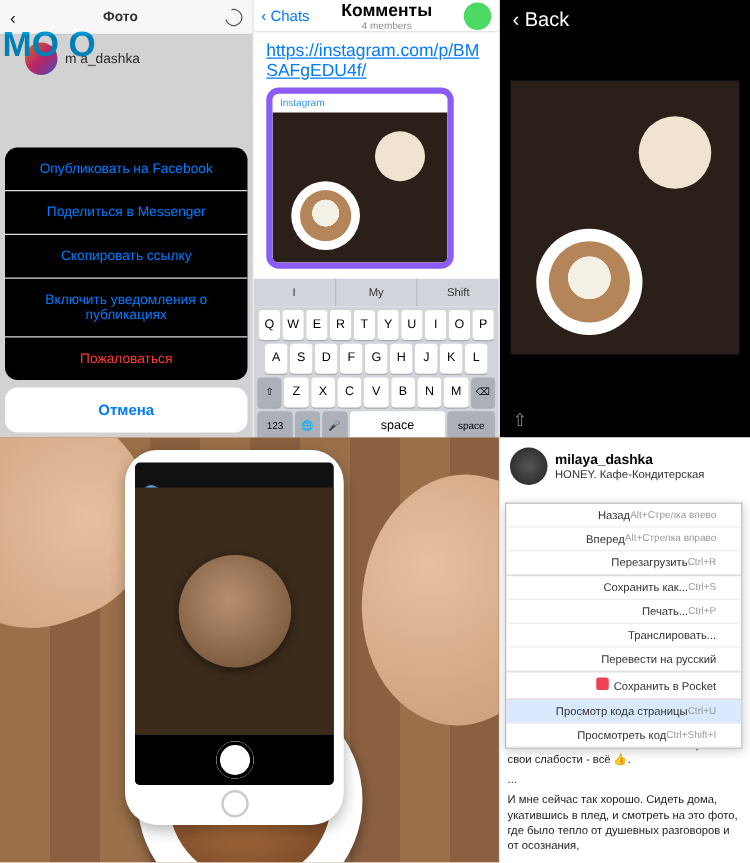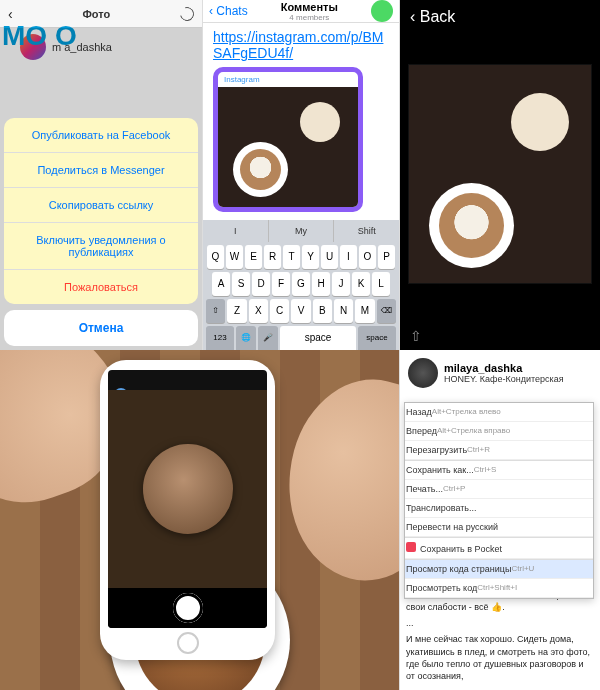--- a/index.html
+++ b/index.html
@@ -12,33 +12,33 @@
   .p1 { width: 203px; background: #f7f7f7; }
   .p1-header { height: 28px; background: #f7f7f7; display: flex; align-items: center; justify-content: space-between; padding: 0 8px; font-size: 11px; color: #333; border-bottom: 1px solid #ccc; }
   .p1-back { color: #222; font-size: 14px; }
   .p1-title { font-weight: 600; }
   .p1-refresh { width: 14px; height: 14px; border: 1.5px solid #555; border-radius: 50%; border-left-color: transparent; transform: rotate(30deg); }
   .p1-user { display: flex; align-items: center; padding: 6px 20px; gap: 6px; }
   .avatar-sm { width: 26px; height: 26px; border-radius: 50%; background: linear-gradient(135deg,#f58529,#dd2a7b,#515bd4); }
   .p1-user-name { font-size: 11px; color: #333; }
   .overlay-watermark { position: absolute; top: 20px; left: 2px; font-size: 28px; font-weight: 700; color: #0098d4; pointer-events: none; }
   .action-sheet { position: absolute; bottom: 4px; left: 4px; right: 4px; }
-  .as-block { background: #fef9c3; border-radius: 10px; overflow: hidden; margin-bottom: 6px; }
+  .as-block { background: #000000; border-radius: 10px; overflow: hidden; margin-bottom: 6px; }
   .as-item { text-align: center; padding: 11px 4px; font-size: 11px; color: #007aff; border-bottom: 0.5px solid #ddd; }
   .as-item:last-child { border-bottom: none; }
   .as-item.danger { color: #ff3b30; }
   .as-cancel { background: #fff; border-radius: 10px; text-align: center; padding: 11px; font-size: 12px; font-weight: 600; color: #007aff; }
   .backdrop { position: absolute; inset: 28px 0 0 0; background: rgba(0,0,0,0.15); }
 
   
   .p2 { width: 197px; background: #fff; display: flex; flex-direction: column; }
   .p2-header { height: 36px; display: flex; align-items: center; padding: 0 6px; border-bottom: 1px solid #ddd; }
   .p2-back-link { color: #007aff; font-size: 12px; }
   .p2-title-block { flex: 1; text-align: center; }
-  .p2-title { font-size: 11px; font-weight: 600; }
+  .p2-title { font-size: 14px; font-weight: 600; }
   .p2-sub { font-size: 8px; color: #8e8e93; }
   .p2-ava { width: 22px; height: 22px; border-radius: 50%; background: #4cd964; }
   .p2-chat { flex: 1; background: #fff; padding: 4px; }
   .link-msg { font-size: 14px; color: #007aff; text-decoration: underline; word-break: break-all; padding: 2px 6px; }
   .ig-preview { margin: 4px 6px; border: 5px solid #8b5cf6; border-radius: 10px; overflow: hidden; width: 150px; }
   .ig-badge { font-size: 8px; color: #3897f0; padding: 3px 6px; }
   .ig-img { height: 120px; background: #2b1f1a; position: relative; }
   .coffee-cup { position: absolute; border-radius: 50%; background: #fff; }
   .latte::after { content: ""; position: absolute; inset: 12%; border-radius: 50%; background: radial-gradient(circle at 50% 45%, #f5f0e6 35%, #b5855a 36%); }
   .p2-kb-bar { height: 22px; background: #d1d5db; display: flex; font-size: 9px; color: #333; }
@@ -84,21 +84,21 @@
   .hand-r { position: absolute; top: 30px; right: -50px; width: 160px; height: 200px; background: radial-gradient(circle at 30% 40%,#e6c0a0,#c99a78); border-radius: 50% 40% 50% 60%; transform: rotate(15deg); }
   .bowl { position: absolute; bottom: -40px; left: 110px; width: 180px; height: 180px; border-radius: 50%; background: #fff; box-shadow: 0 4px 10px rgba(0,0,0,0.4); }
   .bowl::after { content: ""; position: absolute; inset: 14%; border-radius: 50%; background: radial-gradient(circle at 45% 40%,#fff 25%,#a76b3a 26%,#7a4a28 80%); }
 
   .p5 { width: 200px; background: #fff; position: relative; font-size: 10px; }
   .p5-user { display: flex; align-items: center; gap: 6px; padding: 8px; }
   .p5-ava { width: 30px; height: 30px; border-radius: 50%; background: radial-gradient(#555,#222); }
   .p5-name { font-weight: 600; font-size: 11px; }
   .p5-sub { font-size: 9px; color: #333; }
   .ctx-menu { position: absolute; top: 52px; left: 4px; width: 190px; background: #fff; border: 1px solid #bbb; box-shadow: 0 2px 8px rgba(0,0,0,0.2); font-size: 9px; z-index: 2; }
-  .ctx-item { display: flex; justify-content: flex-start; padding: 4px 1px; border-bottom: 1px solid #eee; color: #333; }
+  .ctx-item { display: flex; justify-content: flex-end; padding: 4px 20px; border-bottom: 1px solid #eee; color: #333; }
   .ctx-item.hl { background: #dbe9ff; }
   .ctx-sep { height: 1px; background: #ddd; }
   .ctx-sc { color: #999; font-size: 8px; }
   .pocket-icon { display: inline-block; width: 10px; height: 10px; background: #ef4056; border-radius: 2px; margin-right: 4px; }
   .p5-text { position: absolute; bottom: 4px; left: 6px; right: 6px; font-size: 9px; line-height: 1.35; color: #222; }
   .p5-text p { margin-bottom: 4px; }
 </style>
 </head>
 <body>
 

